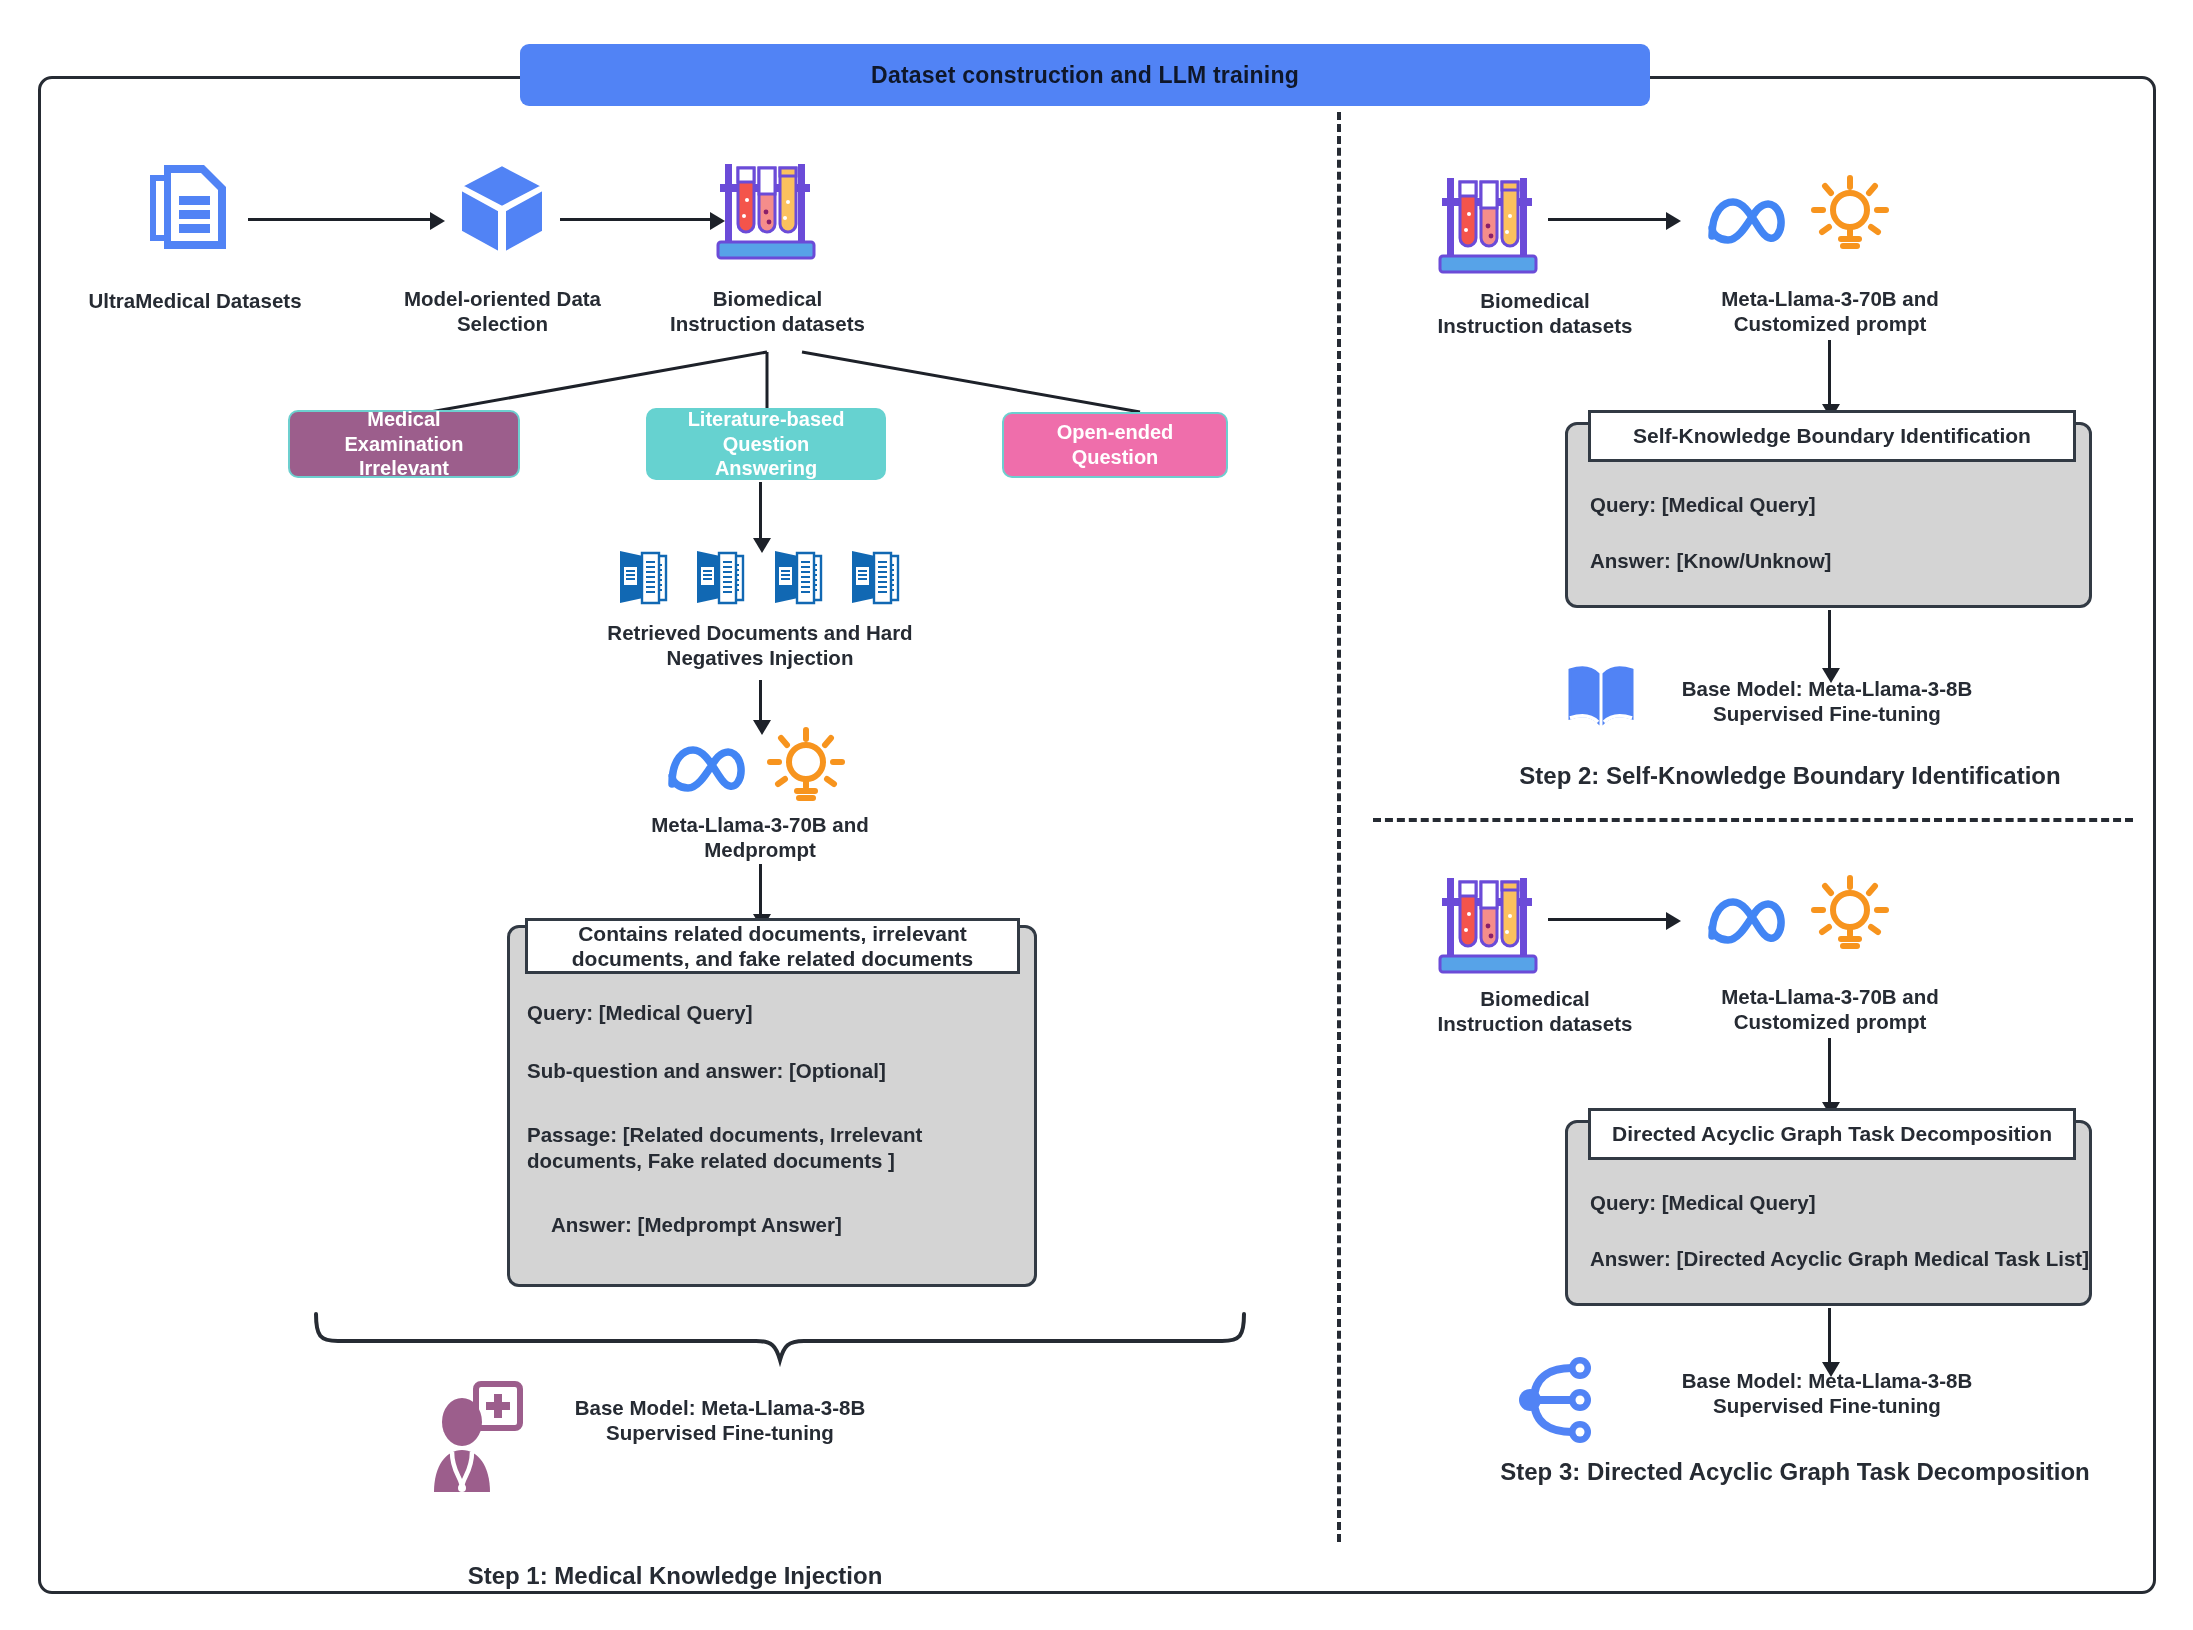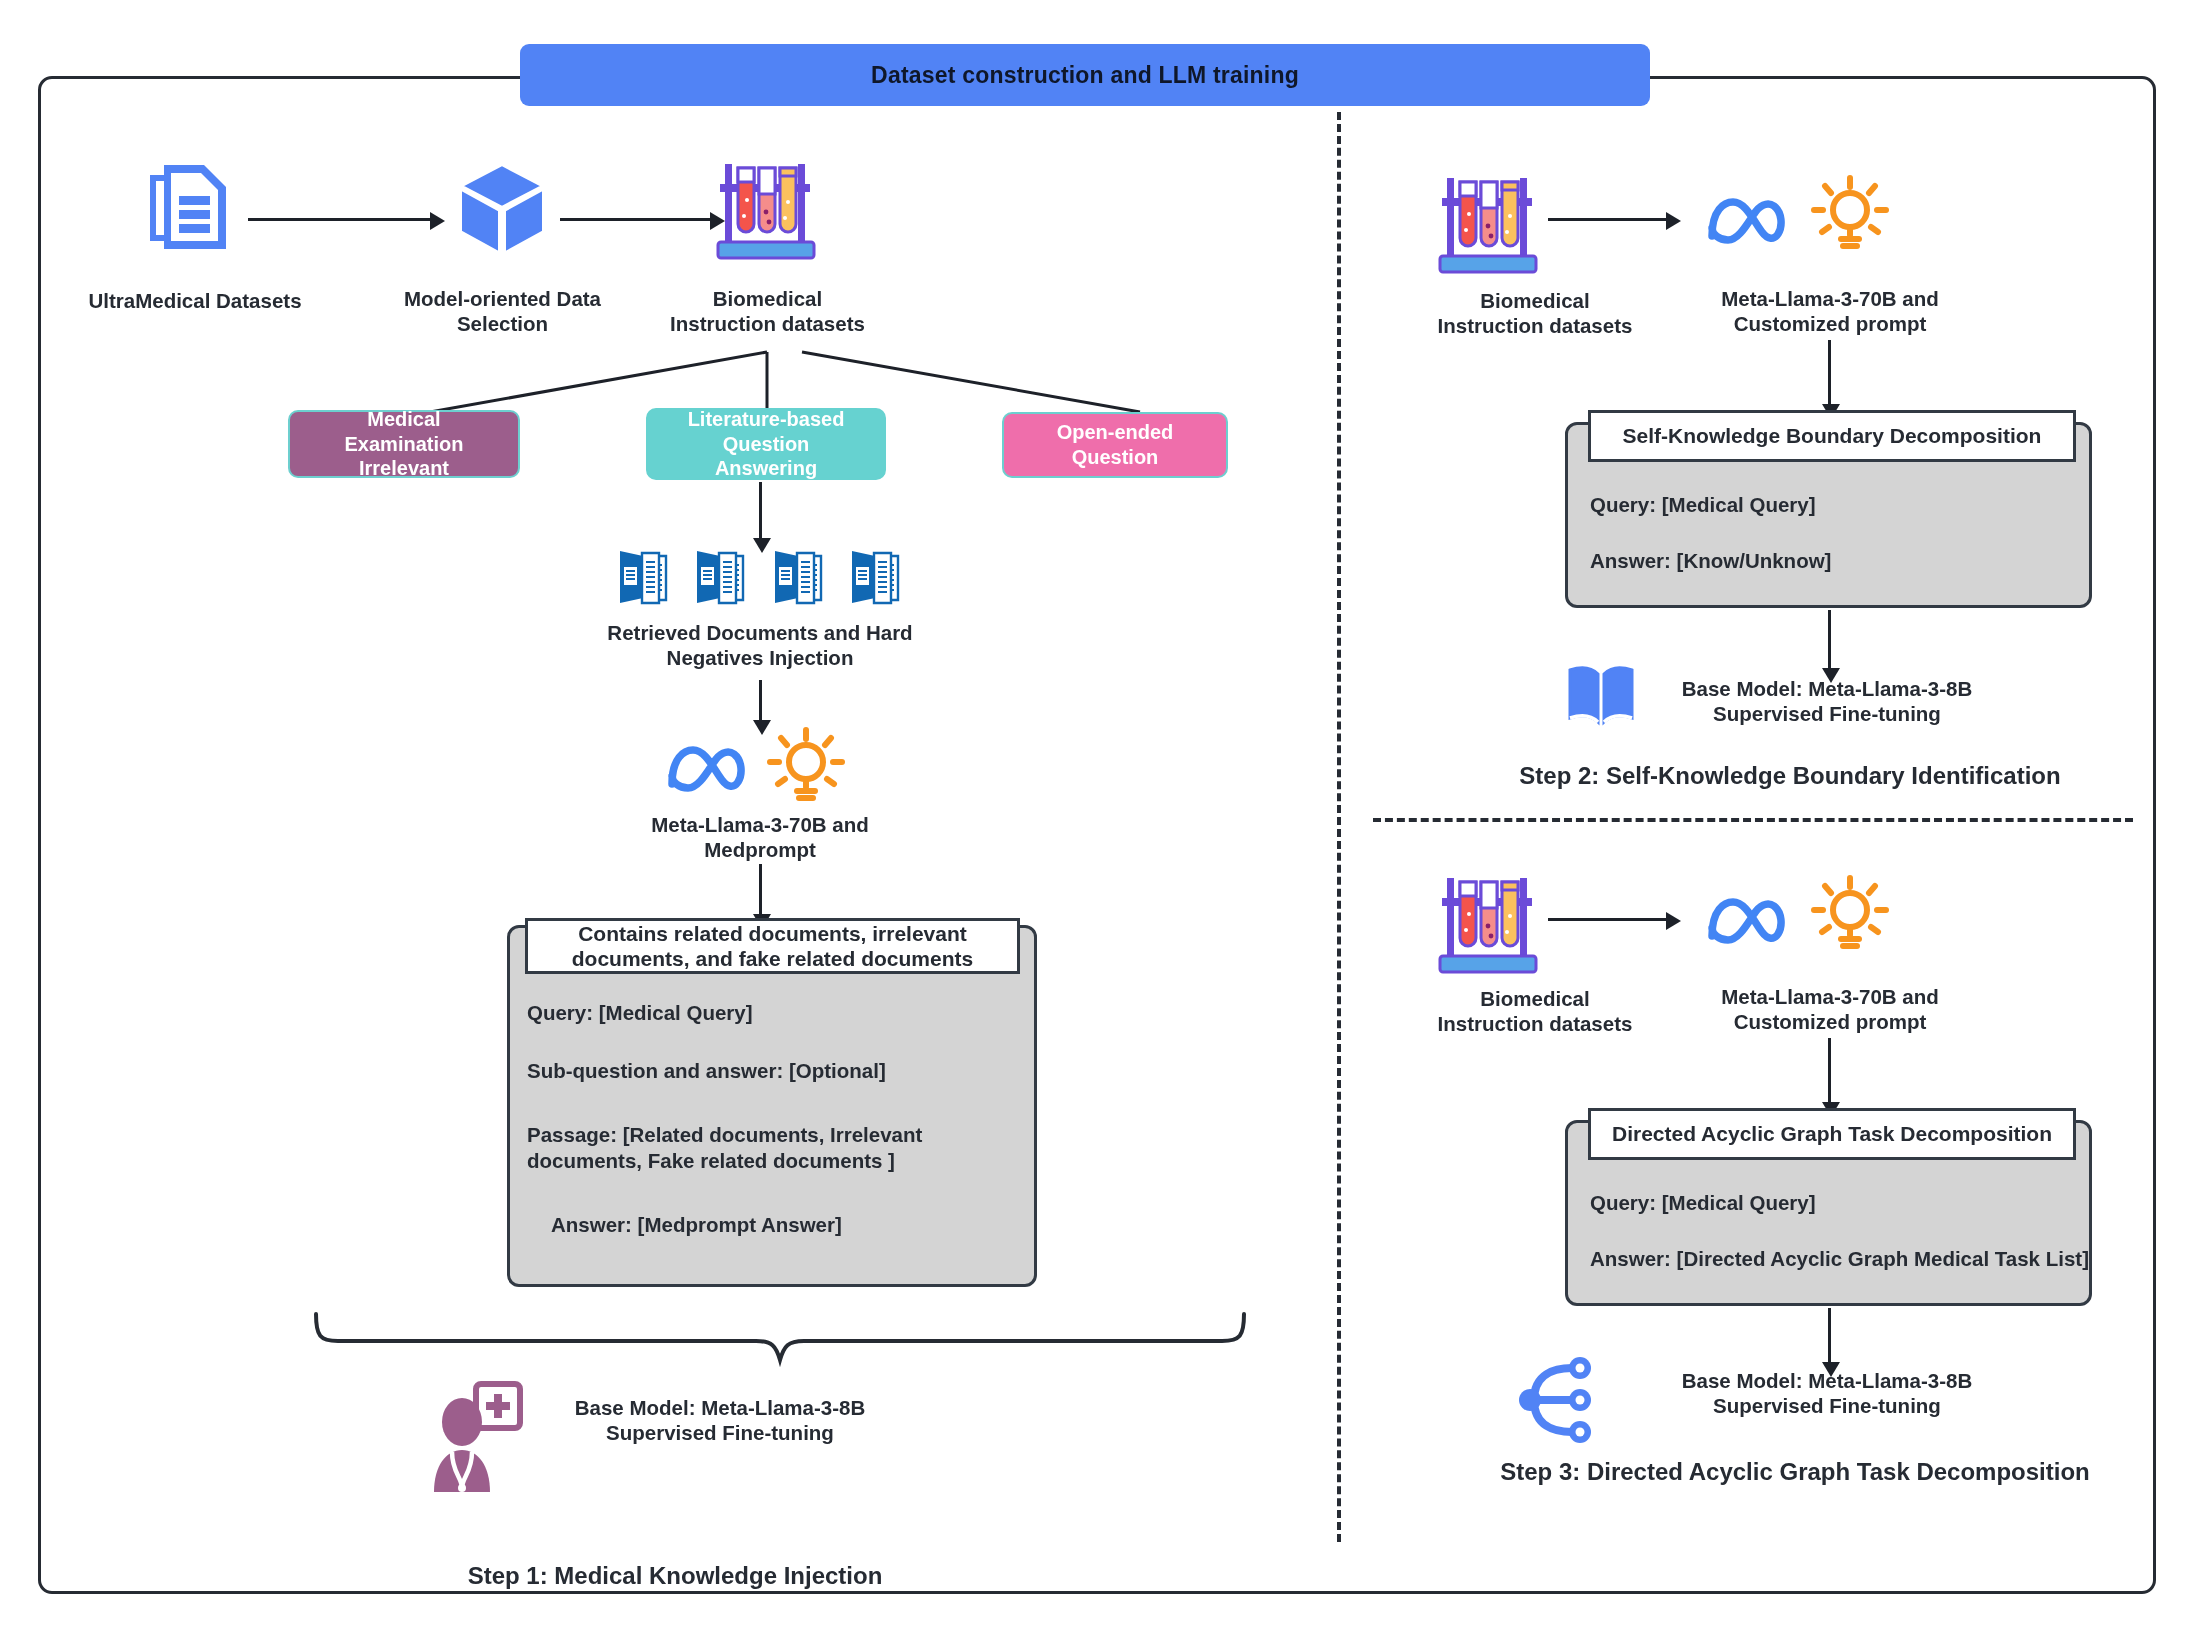--- a/index.html
+++ b/index.html
@@ -402,21 +402,21 @@
 <div class="abs label" style="left:1690px;top:286px;width:280px;">
   <div>Meta-Llama-3-70B and</div>
   <div>Customized prompt</div>
 </div>
 
 <div class="abs arrow-v" style="left:1828px;top:340px;height:68px;"></div>
 <div class="abs arrow-v-head" style="left:1822px;top:404px;"></div>
 
 <div class="card" style="left:1565px;top:422px;width:527px;height:186px;"></div>
 <div class="card-title" style="left:1588px;top:410px;width:488px;height:52px;">
-  <span>Self-Knowledge Boundary Decomposition</span>
+  <span>Self-Knowledge Boundary Identification</span>
 </div>
 <div class="card-field" style="left:1590px;top:492px;width:480px;">
   <span>Query: [Medical Query]</span>
 </div>
 <div class="card-field" style="left:1590px;top:548px;width:480px;">
   <span>Answer: [Know/Unknow]</span>
 </div>
 
 <div class="abs arrow-v" style="left:1828px;top:610px;height:62px;"></div>
 <div class="abs arrow-v-head" style="left:1822px;top:668px;"></div>

